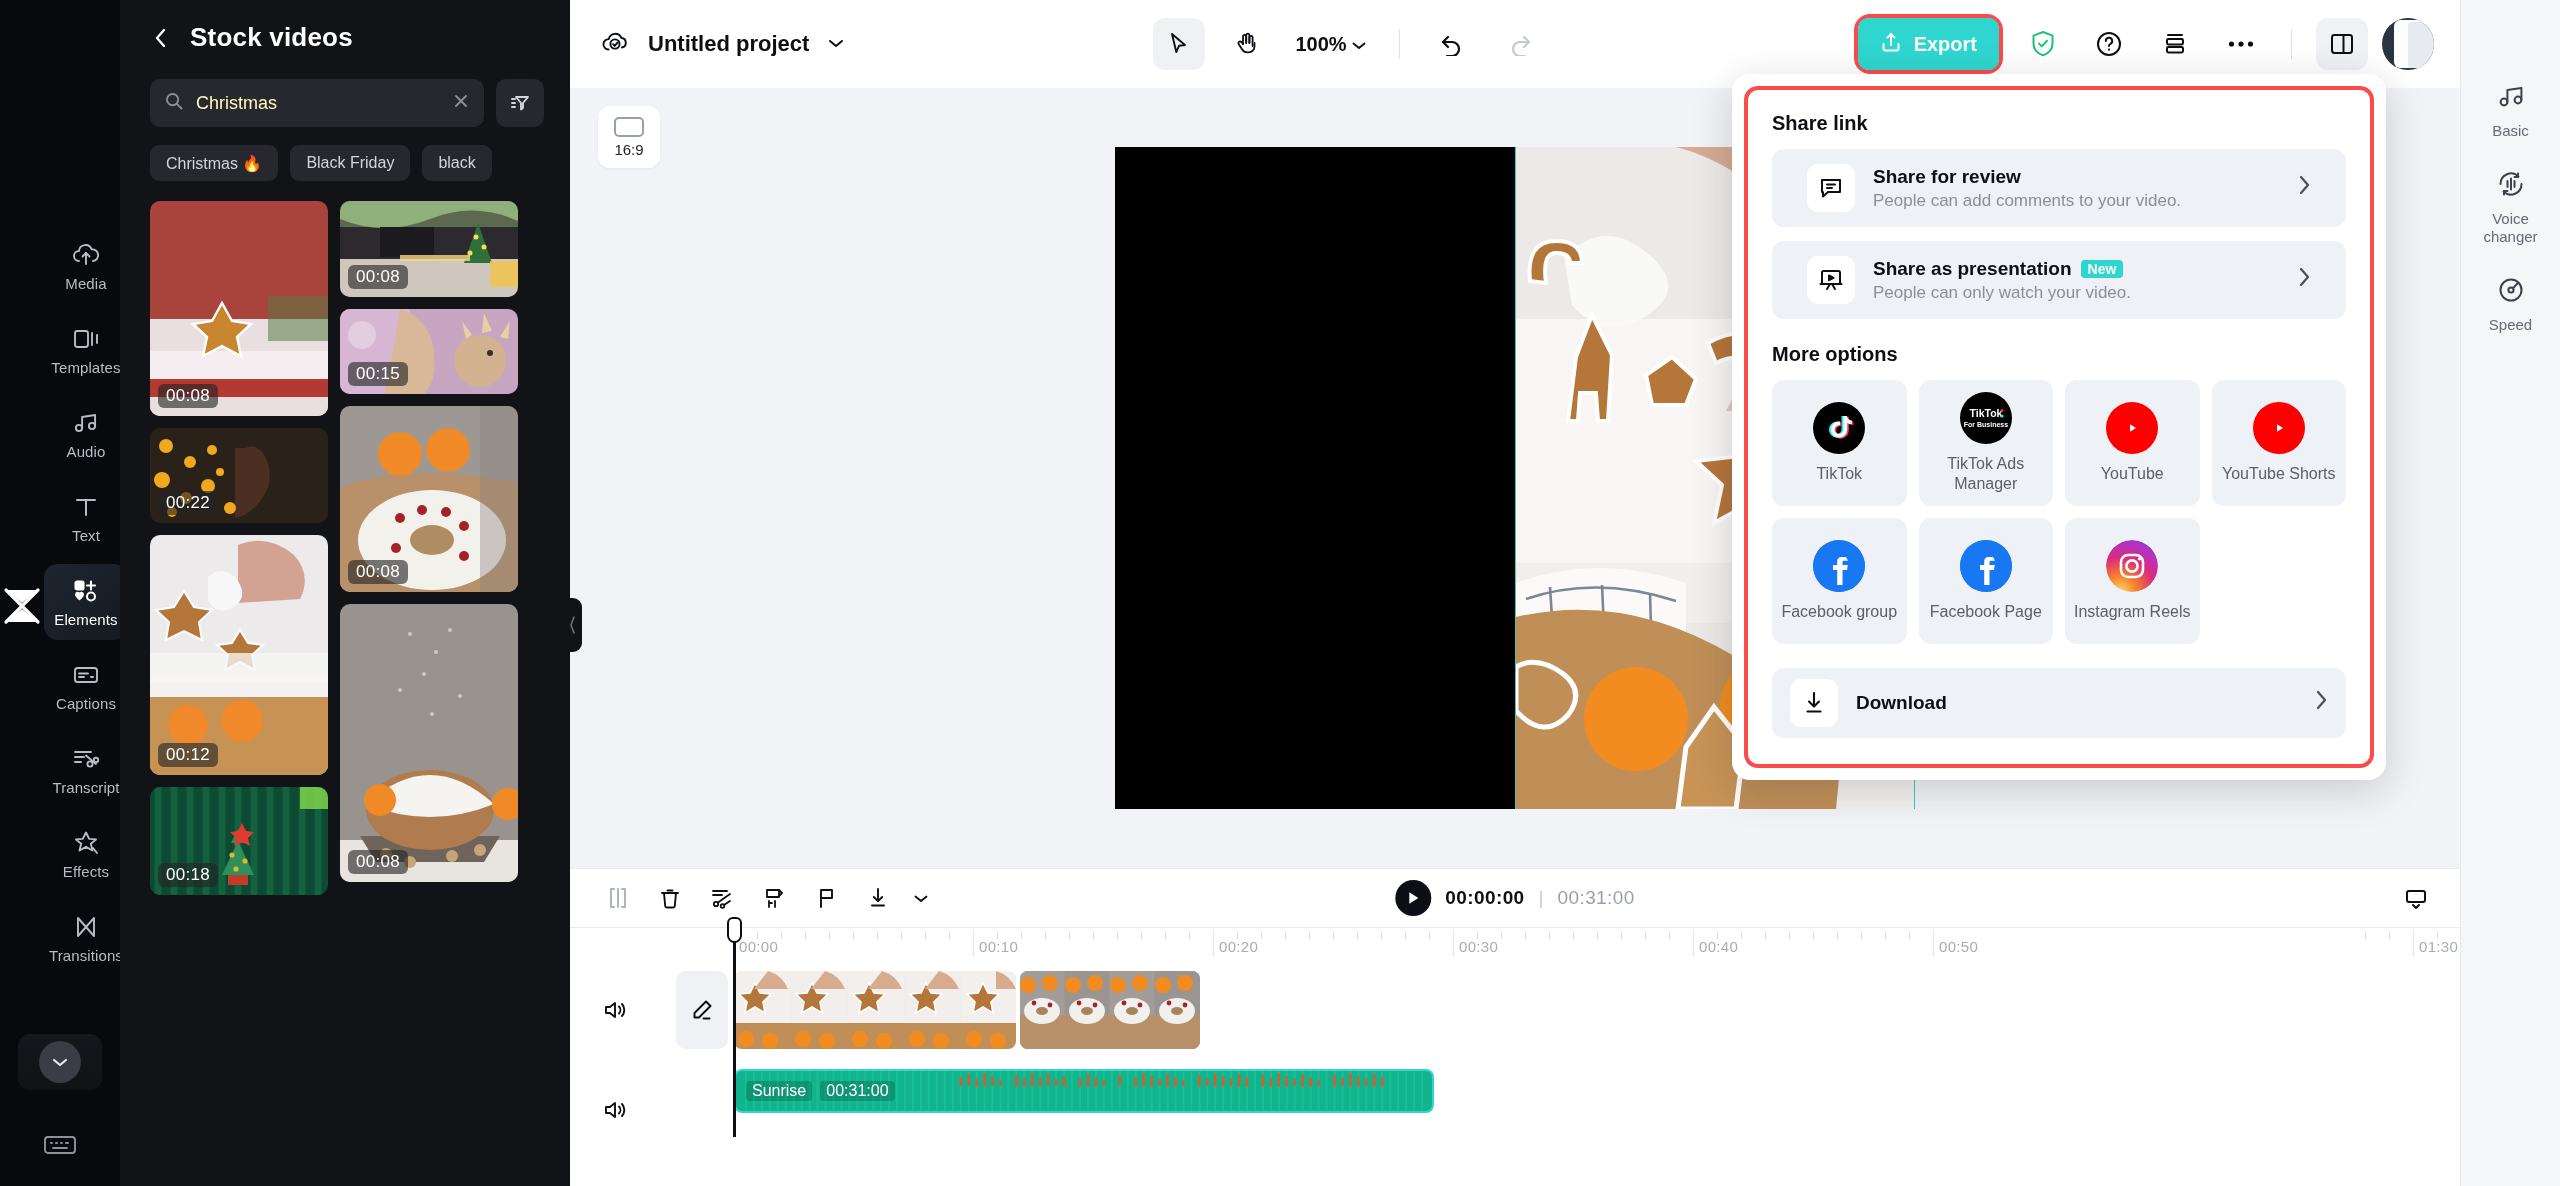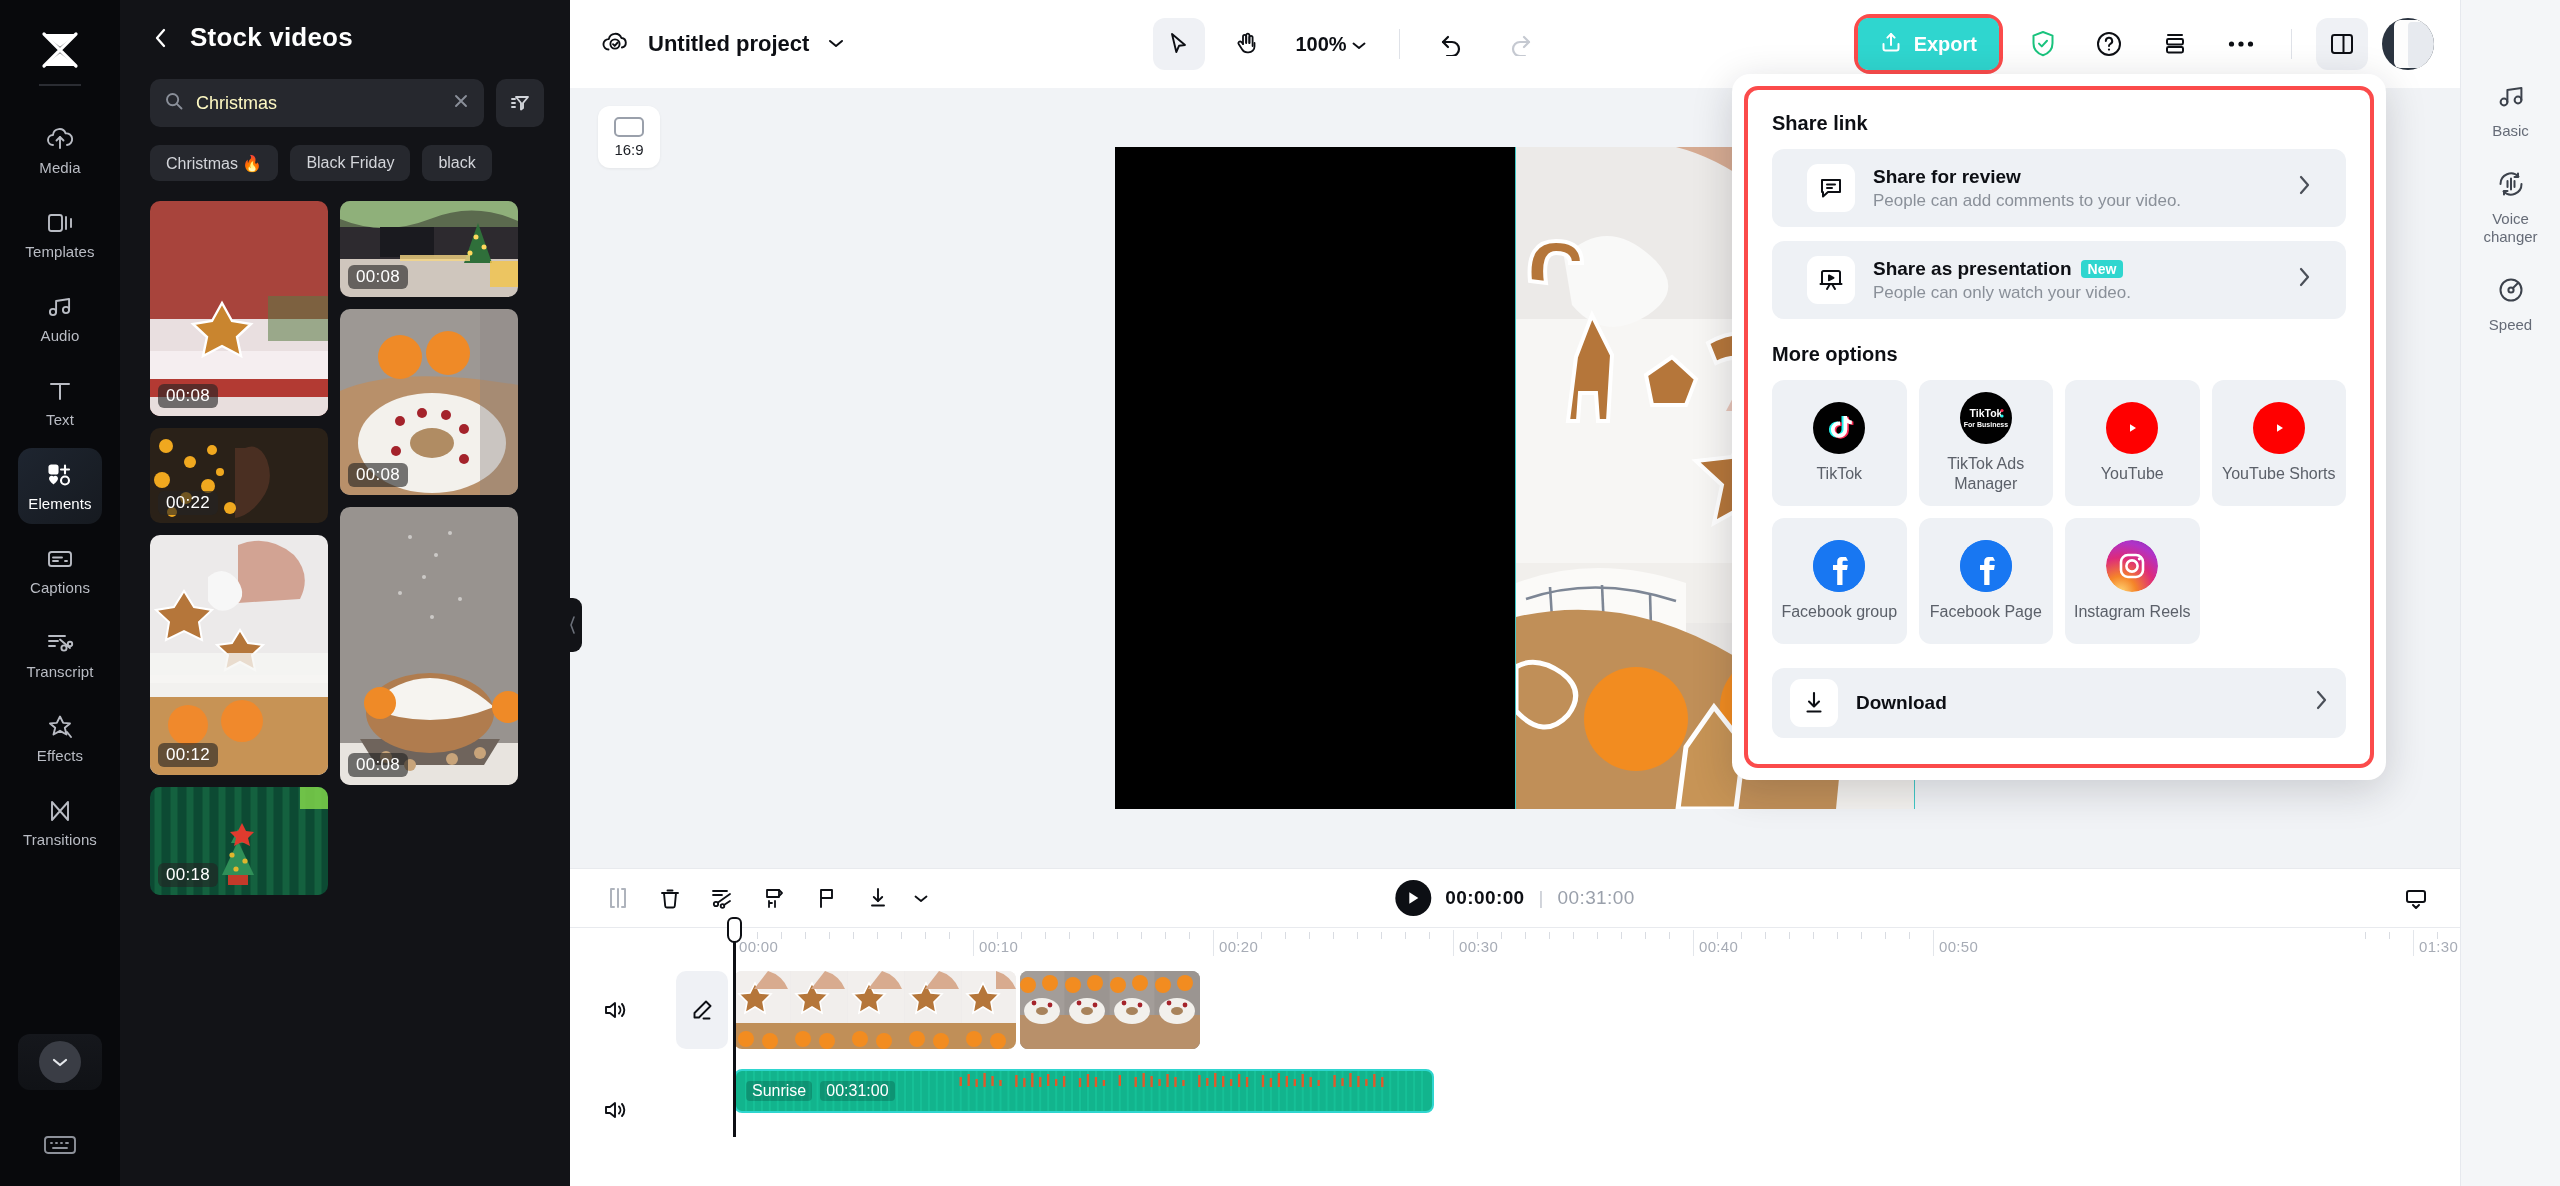--- a/index.html
+++ b/index.html
@@ -7,21 +7,21 @@
     width: 2560px; height: 1186px;
     font-family: "Liberation Sans", sans-serif;
     background: #ffffff;
     overflow: hidden;
   }
   .app { position: relative; width: 2560px; height: 1186px; display: flex; }
 
   
   .rail {
     width: 120px; height: 1186px; background: #08090c;
-    display: flex; flex-direction: column; align-items: center;
+    display: flex; flex-direction: row; align-items: center;
     flex: 0 0 120px; position: relative;
   }
   .rail-logo { margin-top: 26px; width: 56px; height: 48px; display:flex; align-items:center; justify-content:center; }
   .rail-divider { width: 42px; height: 2px; background:#2b2d33; margin-top: 10px; }
   .rail-items { margin-top: 26px; width: 100%; display:flex; flex-direction:column; align-items:center; }
   .rail-item {
     width: 84px; height: 76px; border-radius: 14px;
     display:flex; flex-direction:column; align-items:center; justify-content:center;
     gap: 6px; margin-bottom: 8px; cursor: pointer;
   }
@@ -435,20 +435,34 @@
                 <circle cx="144" cy="46" r="2.5"></circle>
                 <circle cx="130" cy="52" r="2.5"></circle>
               </g>
             <rect x="150" y="60" width="28" height="26" fill="#f2c44a" opacity=".8"></rect>
             <rect x="40" y="26" width="54" height="30" fill="#1a1a1f"></rect>
             <g fill="#f6d783" opacity=".8">
                 <rect x="60" y="54" width="70" height="6"></rect>
               </g>
           </svg>
           <span class="dur">00:08</span>
+        </div>
+        <div class="thumb" style="height:85px;">
+          <svg width="178" height="85" viewBox="0 0 178 85" preserveAspectRatio="none">
+            <rect width="178" height="85" fill="#c8a6c2"></rect>
+            <rect width="70" height="85" fill="#d6b6d2"></rect>
+            <circle cx="22" cy="26" r="14" fill="#e4cde1"></circle>
+            <path d="M60 0 q30 10 34 42 q3 30 -10 43 l-40 0 q10 -44 16 -85z" fill="#d8b898"></path>
+            <circle cx="140" cy="52" r="26" fill="#d3b290"></circle>
+            <circle cx="150" cy="44" r="3" fill="#3a2b20"></circle>
+            <path d="M126 30 l-4 -18 l10 14z" fill="#e6d2a0"></path>
+              <path d="M142 24 l2 -20 l8 18z" fill="#e6d2a0"></path>
+              <path d="M160 28 l10 -16 l-2 18z" fill="#e6d2a0"></path>
+          </svg>
+          <span class="dur">00:15</span>
         </div>
         <div class="thumb" style="height:186px;">
           <svg width="178" height="186" viewBox="0 0 178 186" preserveAspectRatio="none">
             <rect width="178" height="186" fill="#9d9894"></rect>
             <path d="M0 82 q60 -26 178 -6 l0 110 l-178 0z" fill="#b8906a"></path>
             <circle cx="60" cy="48" r="22" fill="#ef8a27"></circle>
               <circle cx="108" cy="44" r="22" fill="#ef8a27"></circle>
             <ellipse cx="92" cy="134" rx="74" ry="50" fill="#f3f1ec"></ellipse>
             <ellipse cx="92" cy="134" rx="22" ry="15" fill="#b08c63"></ellipse>
             <g fill="#a4232b">

